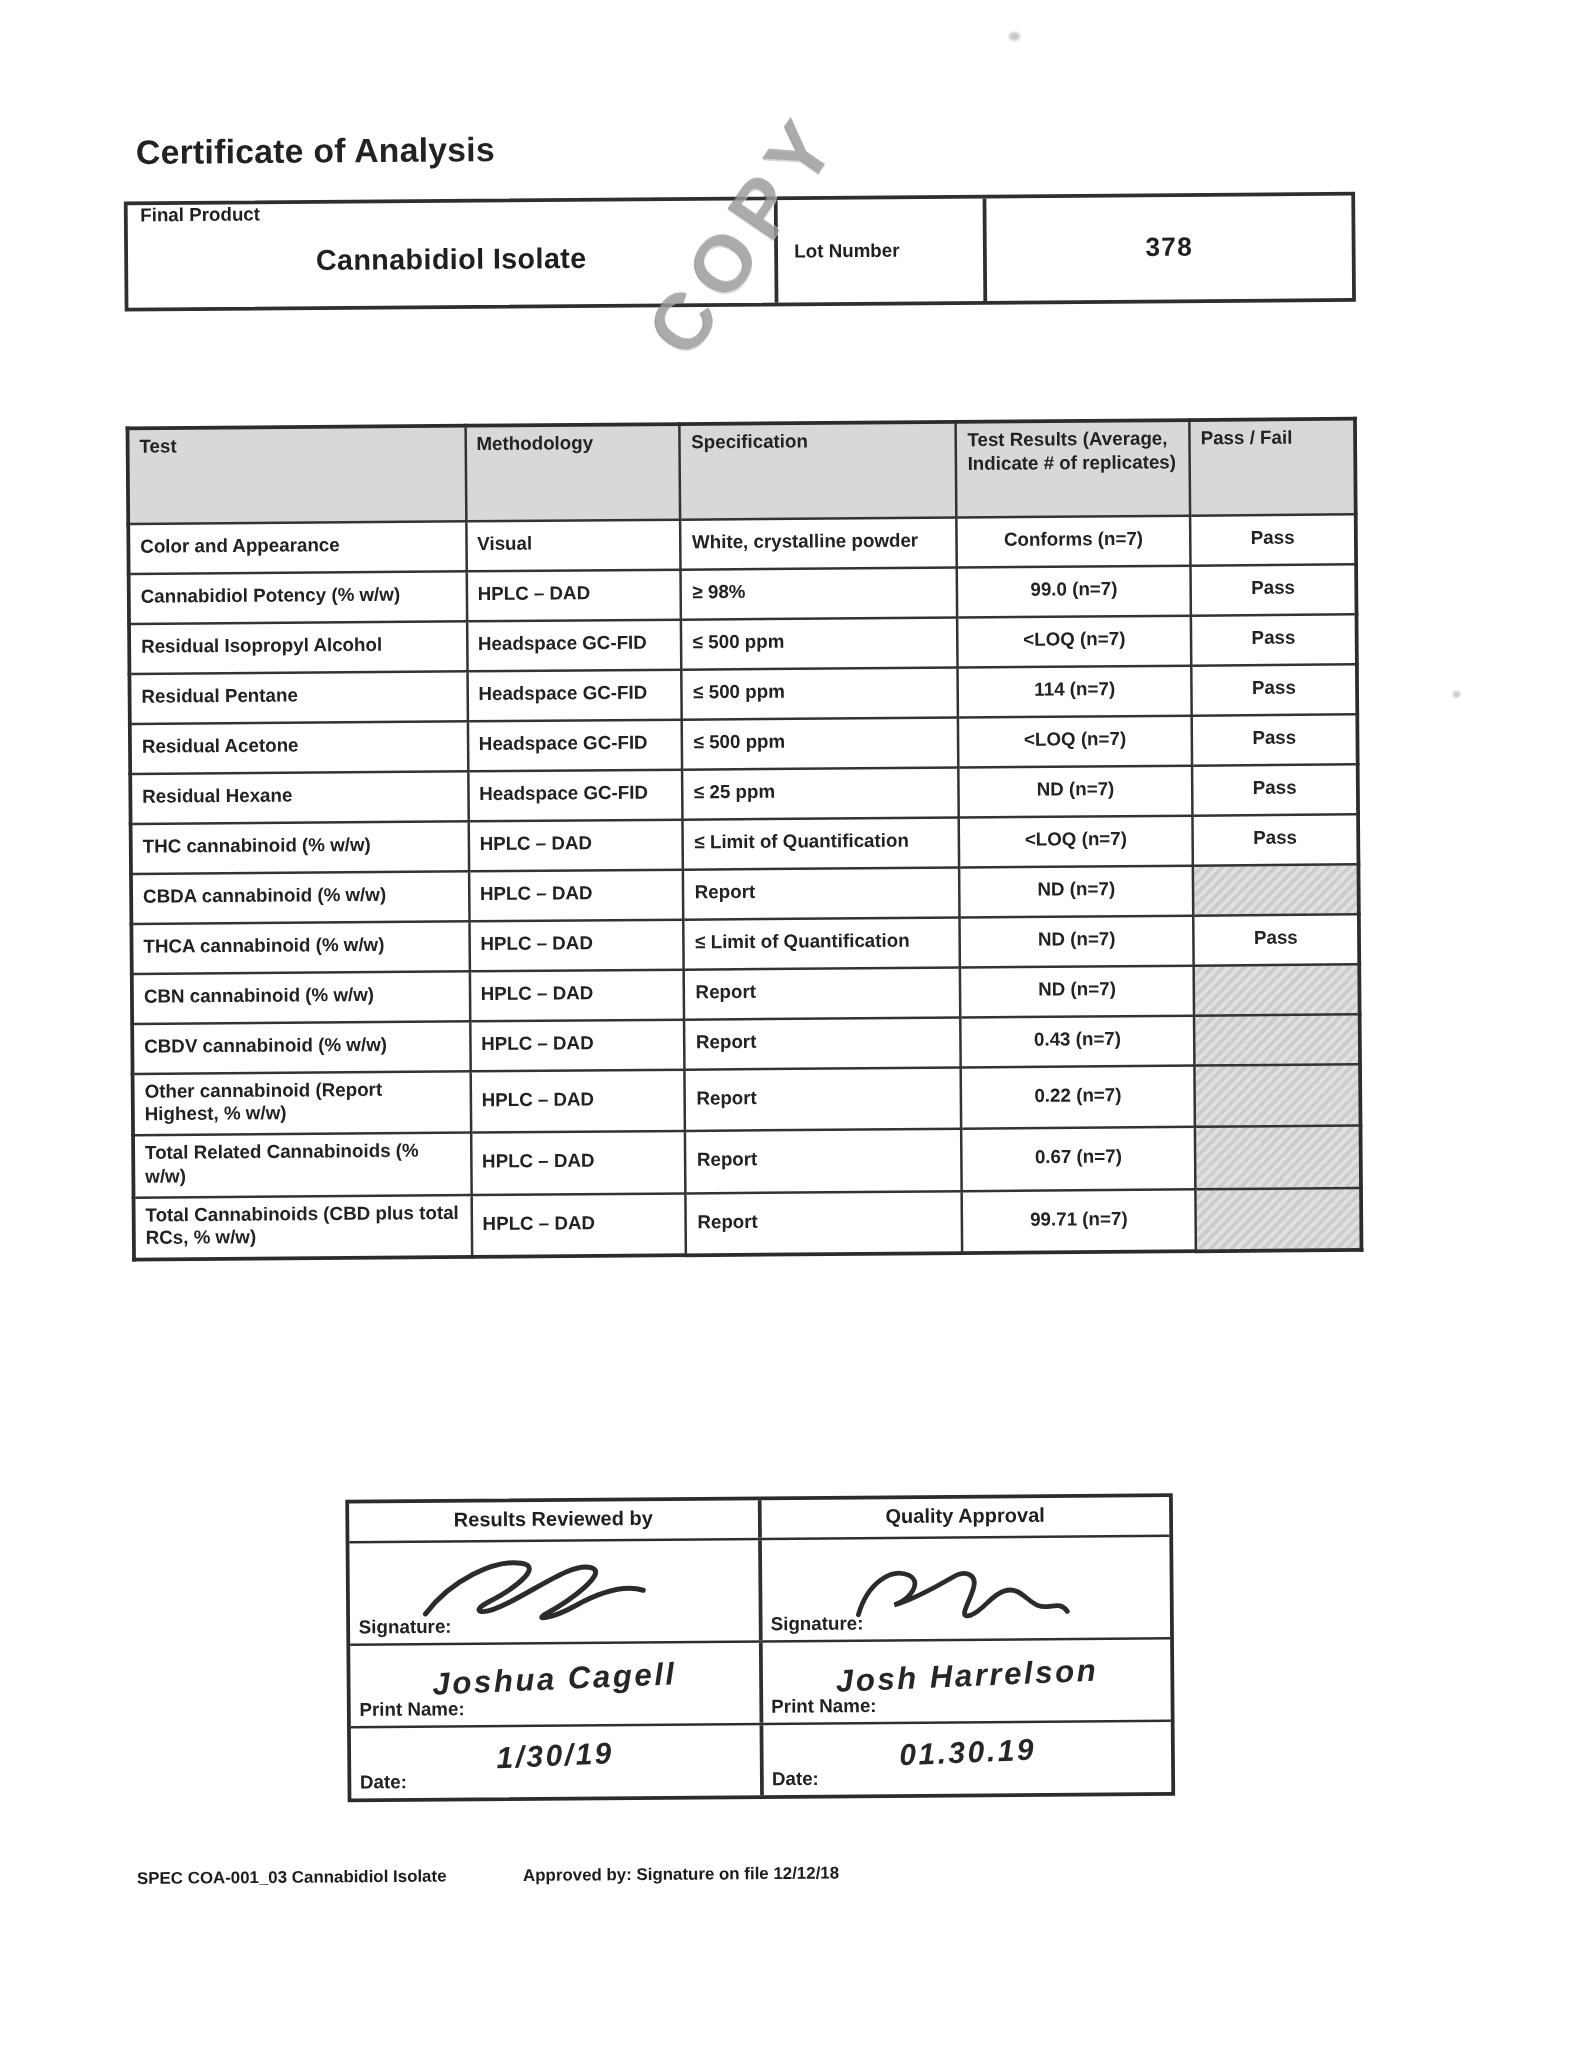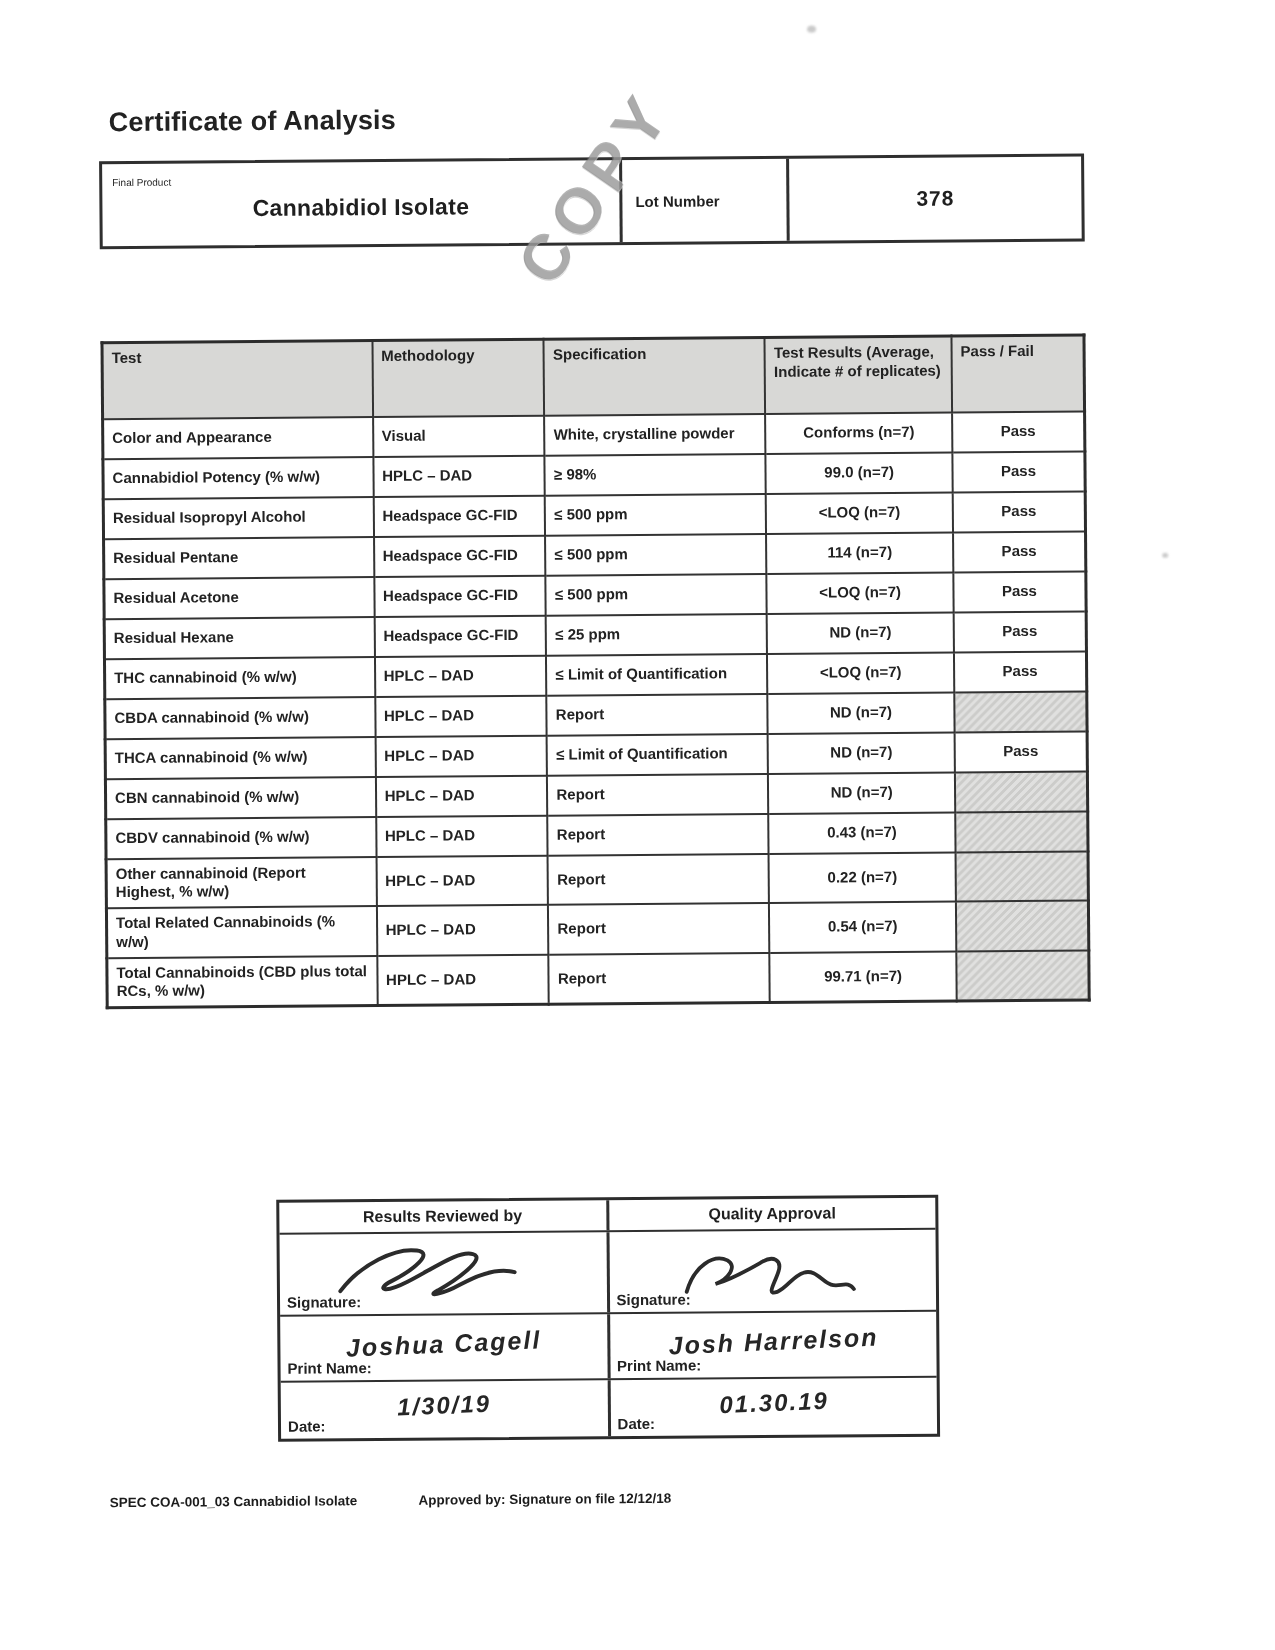--- a/index.html
+++ b/index.html
@@ -12,21 +12,21 @@
 
   
   .doc-title{
     position:absolute;left:113px;top:104px;
     font-size:27px;font-weight:bold;letter-spacing:.2px;color:#222;
   }
   .product-box{
     position:absolute;left:103px;top:158px;width:985px;height:88px;
     border:3px solid #2f2f2f;box-sizing:border-box;background:#fff;
   }
-  .fp-label{position:absolute;left:10px;top:13px;font-size:10px;font-weight:normal;}
+  .fp-label{position:absolute;left:10px;top:0;font-size:15px;font-weight:bold;}
   .product-name{
     position:absolute;left:0;top:32px;width:517px;text-align:center;
     font-size:23px;font-weight:bold;letter-spacing:.3px;
   }
   .lot-cell{
     position:absolute;left:517px;top:0;width:170px;height:100%;
     border-left:3px solid #2f2f2f;border-right:3px solid #2f2f2f;box-sizing:border-box;
     display:flex;align-items:center;padding-left:13px;font-size:15px;font-weight:600;
   }
   .lot-value{
@@ -212,21 +212,21 @@
           <td class="cell-test">Other cannabinoid (Report Highest, % w/w)</td>
           <td class="cell-methodology">HPLC – DAD</td>
           <td class="cell-specification">Report</td>
           <td class="cell-result">0.22 (n=7)</td>
           <td class="cell-pass shaded"></td>
         </tr>
         <tr>
           <td class="cell-test">Total Related Cannabinoids (% w/w)</td>
           <td class="cell-methodology">HPLC – DAD</td>
           <td class="cell-specification">Report</td>
-          <td class="cell-result">0.54 (n=7)</td>
+          <td class="cell-result">0.67 (n=7)</td>
           <td class="cell-pass shaded"></td>
         </tr>
         <tr>
           <td class="cell-test">Total Cannabinoids (CBD plus total RCs, % w/w)</td>
           <td class="cell-methodology">HPLC – DAD</td>
           <td class="cell-specification">Report</td>
           <td class="cell-result">99.71 (n=7)</td>
           <td class="cell-pass shaded"></td>
         </tr>
       </tbody>

